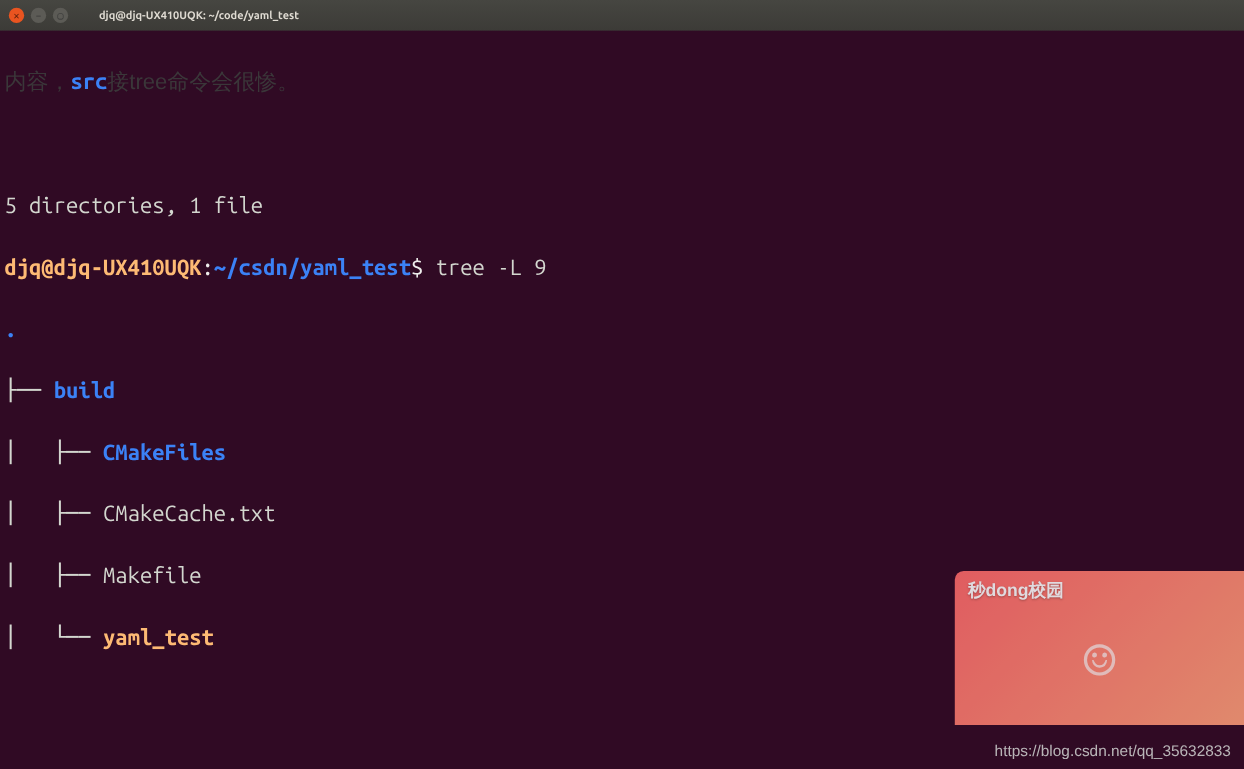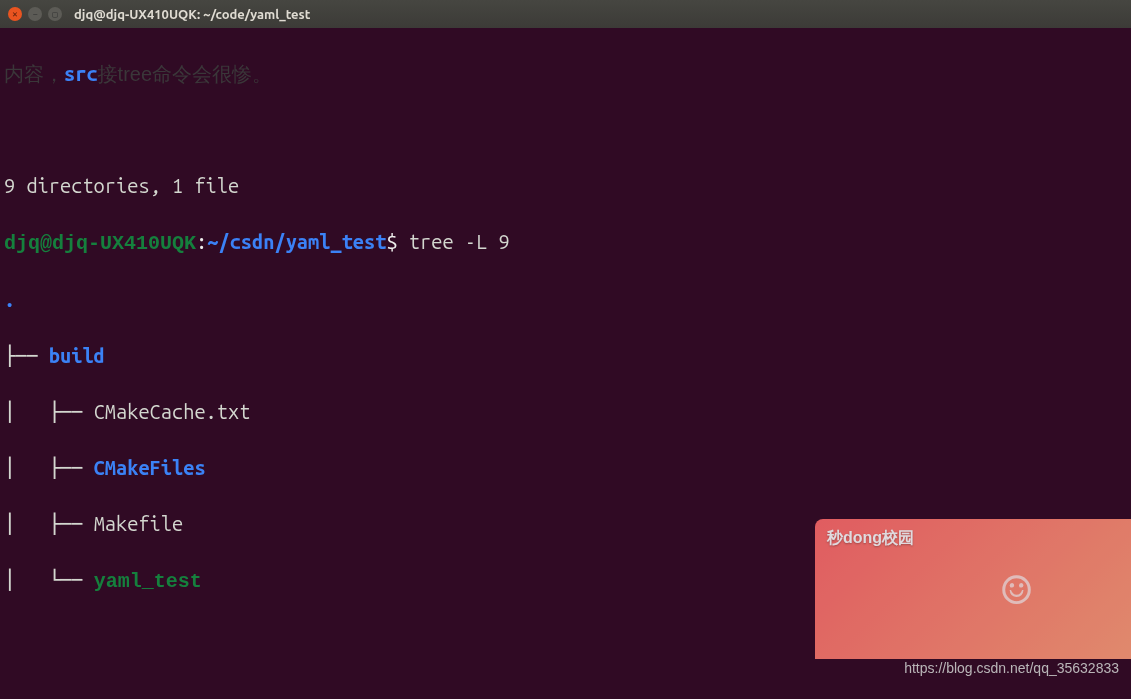--- a/index.html
+++ b/index.html
@@ -37,56 +37,56 @@
       align-items: center;
       justify-content: center;
       font-size: 9px;
     }
     .close-btn { background: #e95420; color: #5a1f0b; }
     .min-btn { background: #5c5b56; color: #333; }
     .max-btn { background: #5c5b56; color: #333; }
     .title-text {
       color: #dfdbd2;
       font-family: "Ubuntu", sans-serif;
-      font-size: 13px;
+      font-size: 10px;
       font-weight: bold;
-      margin-left: 4px;
+      margin-left: 20px;
       text-align: center;
     }
     .terminal {
       background: #300a24;
       color: #eeeeec;
       padding: 4px 4px;
       white-space: pre;
       font-family: "Ubuntu Mono", "DejaVu Sans Mono", monospace;
     }
-    .green { color: #15803d; font-weight: bold; font-family: Liberation Mono, monospace; }
+    .green { color: #fdba74; font-weight: bold; }
     .blue { color: #3b82f6; font-weight: bold; }
     .white { color: #eeeeec; }
     .plain { color: #d3d7cf; }
     .watermark {
       position: absolute;
-      bottom: 20px;
+      bottom: 6px;
       right: 12px;
       color: #c8c8c8;
       font-family: sans-serif;
       font-size: 14px;
       opacity: 0.9;
     }
     .ad-overlay {
       position: absolute;
       bottom: 40px;
       right: 0;
-      width: 316px;
+      width: 263px;
       height: 140px;
       background: linear-gradient(135deg, #ff6b6b, #ffa07a);
       opacity: 0.85;
       border-top-left-radius: 8px;
       display: flex;
-      flex-direction: row;
+      flex-direction: column;
       padding: 8px 12px;
     }
     .ad-logo {
       color: #fff;
       font-family: sans-serif;
       font-size: 16px;
       font-weight: bold;
       text-shadow: 0 1px 2px rgba(0,0,0,0.3);
     }
     .ad-content {
@@ -113,26 +113,26 @@
     <div class="control-btn close-btn">✕</div>
     <div class="control-btn min-btn">−</div>
     <div class="control-btn max-btn">▢</div>
   </div>
   <span class="title-text">djq@djq-UX410UQK: ~/code/yaml_test</span>
 </div>
 
 <div class="terminal">
 <span class="line"><span class="shadow-text">内容，</span><span class="blue">src</span><span class="shadow-text">接tree命令会很惨。</span></span>
 <span class="line"> </span>
-<span class="line"><span class="plain">9 directories, 1 file</span></span>
+<span class="line"><span class="plain">5 directories, 1 file</span></span>
 <span class="line"><span class="green">djq@djq-UX410UQK</span><span class="white">:</span><span class="blue">~/csdn/yaml_test</span><span class="white">$</span><span class="plain"> tree -L 9</span></span>
 <span class="line"><span class="blue">.</span></span>
 <span class="line"><span class="plain">├── </span><span class="blue">build</span></span>
+<span class="line"><span class="plain">│   </span><span class="plain">├── </span><span class="blue">CMakeFiles</span></span>
 <span class="line"><span class="plain">│   </span><span class="plain">├── </span><span class="plain">CMakeCache.txt</span></span>
-<span class="line"><span class="plain">│   </span><span class="plain">├── </span><span class="blue">CMakeFiles</span></span>
 <span class="line"><span class="plain">│   </span><span class="plain">├── </span><span class="plain">Makefile</span></span>
 <span class="line"><span class="plain">│   </span><span class="plain">└── </span><span class="green">yaml_test</span></span>
 
 
 
 
 
 
 
 

